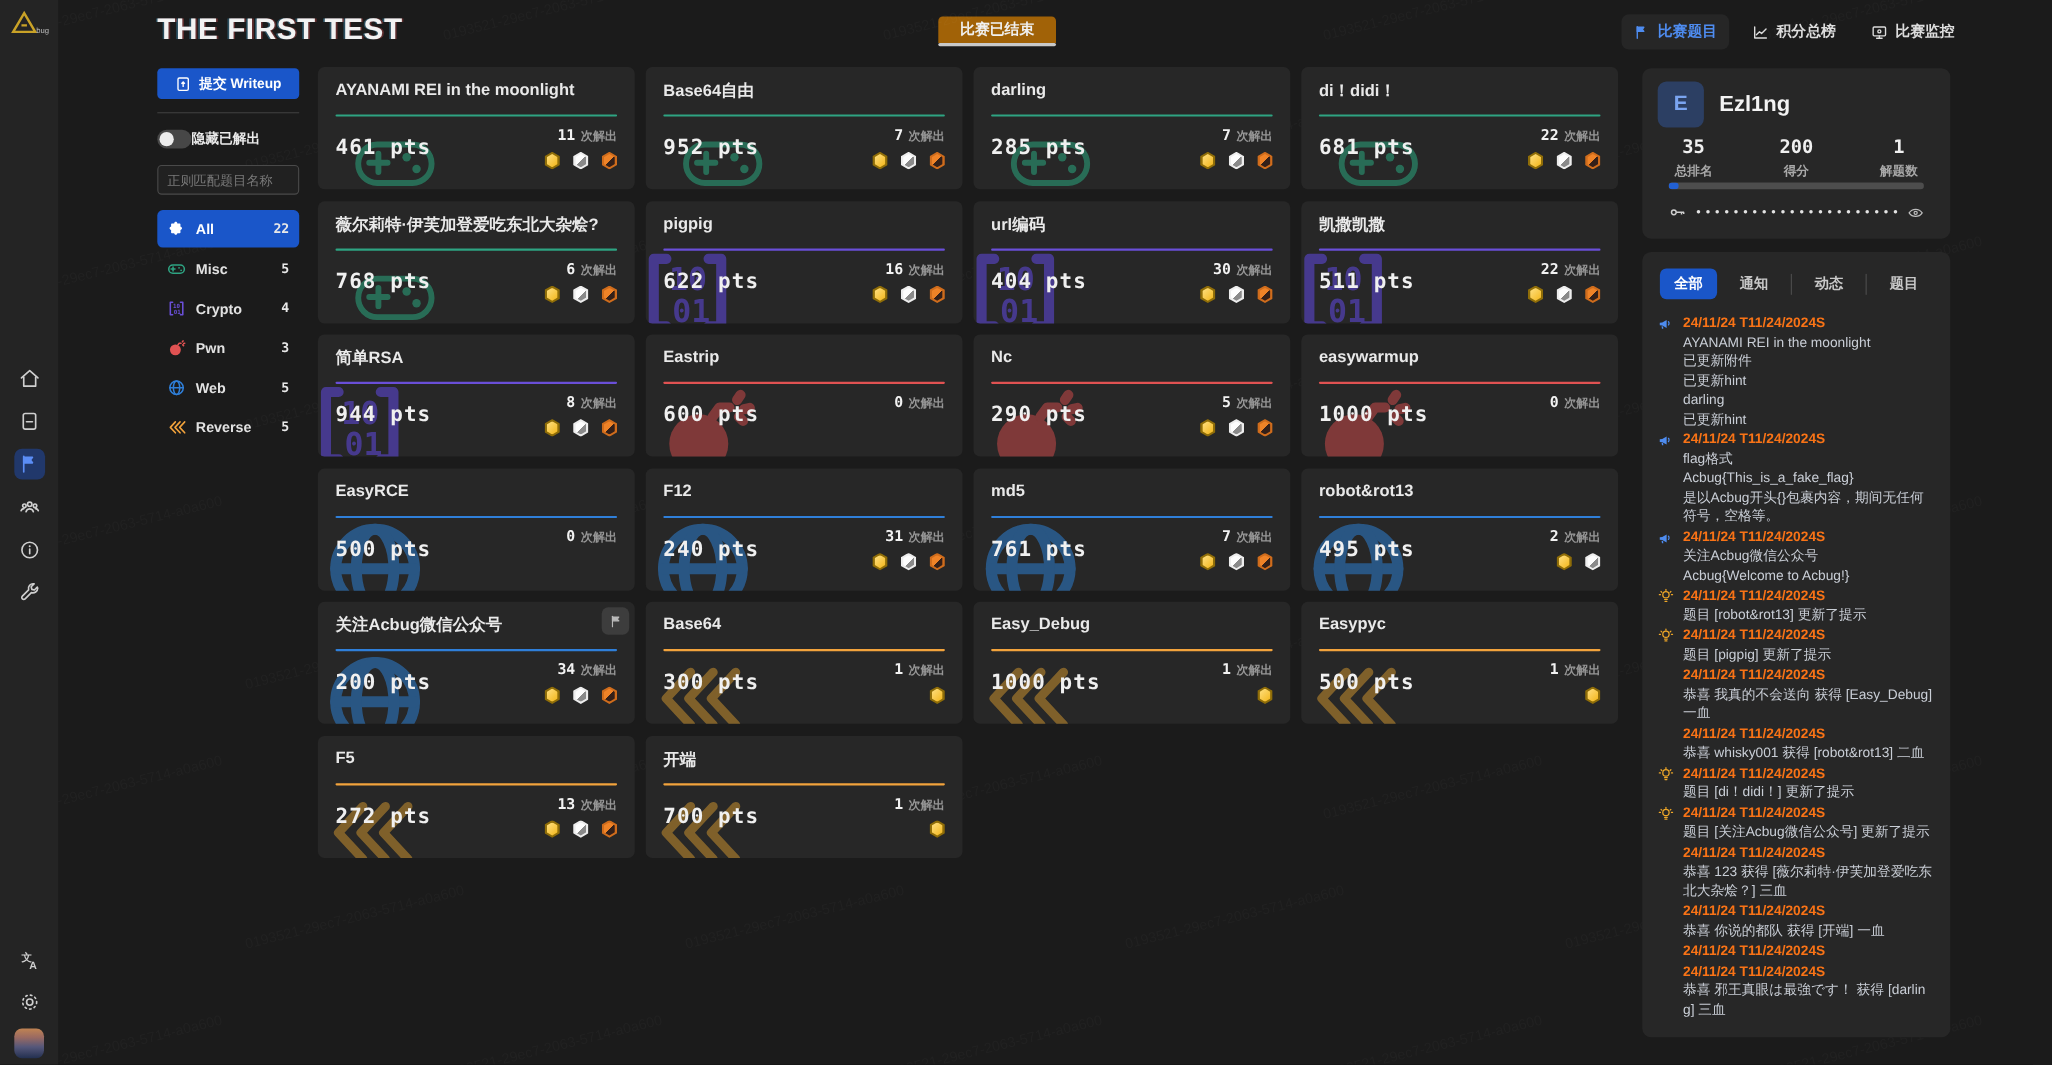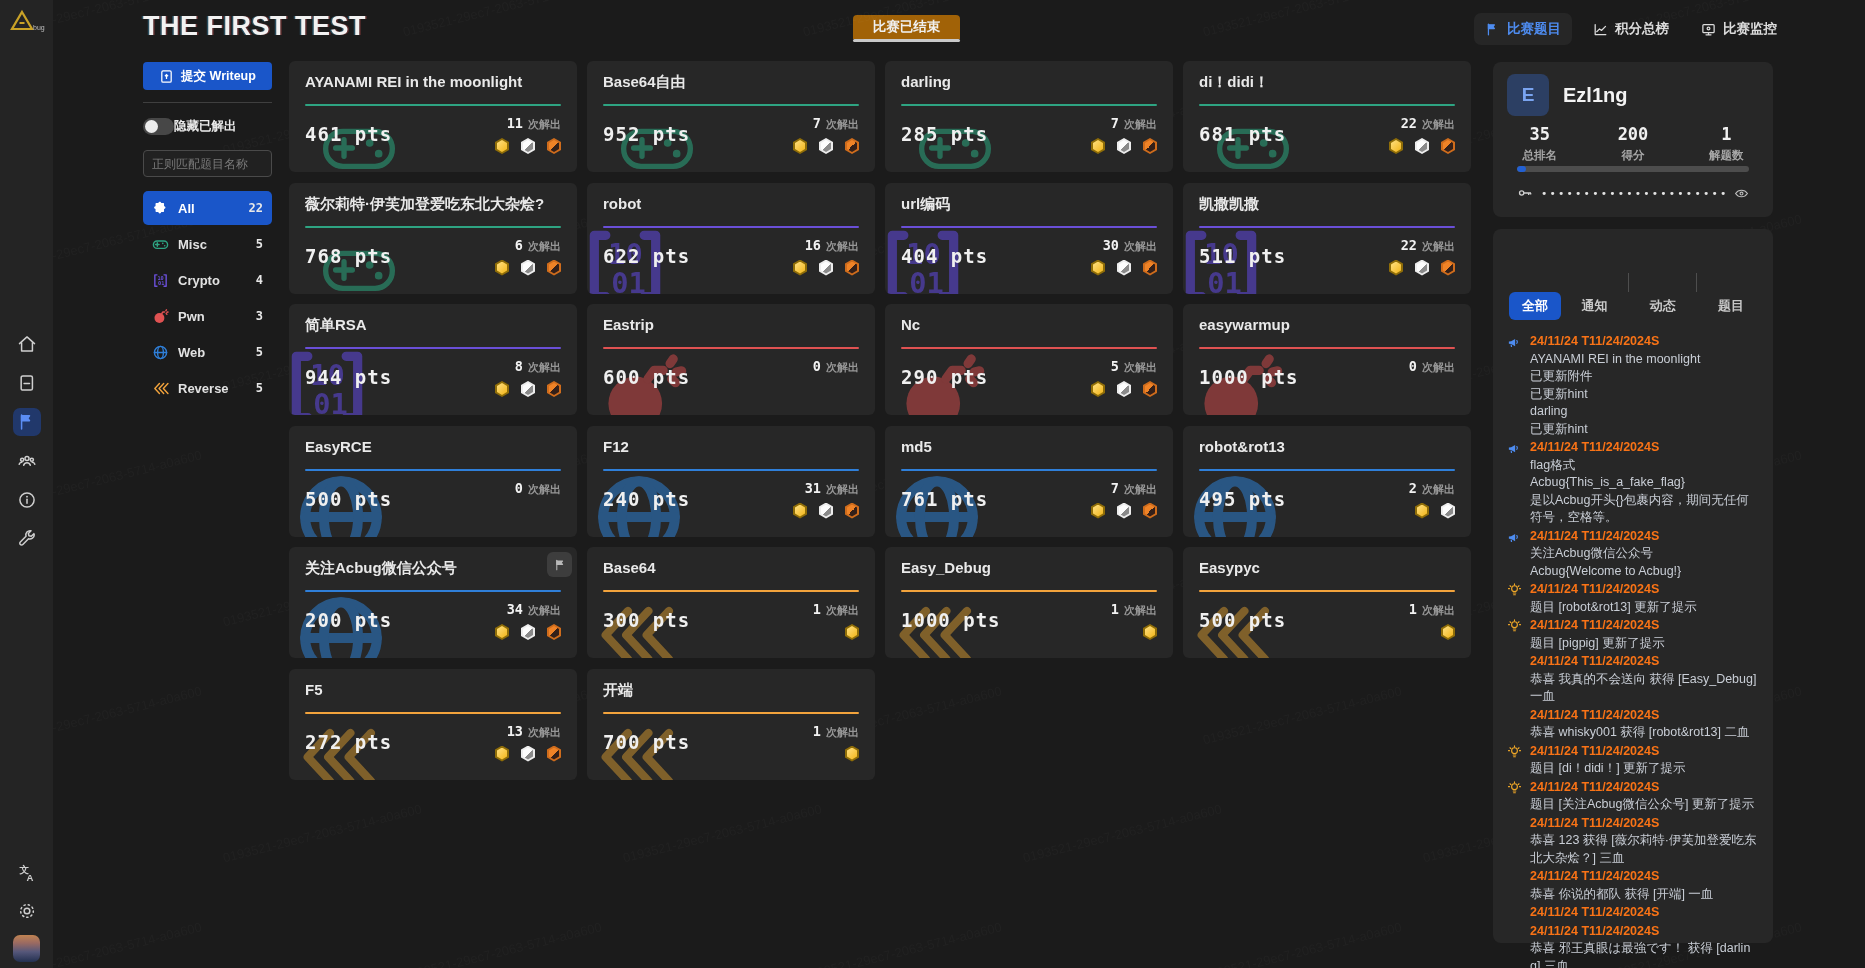--- a/index.html
+++ b/index.html
@@ -83,21 +83,21 @@
   .u-progress{position:absolute;left:24px;right:24px;top:104px;height:6px;background:#4d4d4d;border-radius:3px;overflow:hidden;}
   .u-progress i{display:block;height:100%;background:#2260d3;border-radius:3px;}
   .u-pass{position:absolute;left:24px;right:24px;top:121px;height:20px;display:flex;align-items:center;gap:8px;color:#cfcfcf;}
   .u-dots{flex:1;font-size:10.5px;letter-spacing:2.2px;white-space:nowrap;overflow:hidden;color:#e4e4e4;
      font-family:"DejaVu Sans Mono",monospace;}
   .eye-btn{color:#bdbdbd;cursor:pointer;}
   
   .activity{position:absolute;left:1493px;top:229px;width:280px;height:714px;background:#272727;border-radius:8px;
      box-sizing:border-box;padding:15px 14px 10px;z-index:3;}
   .act-tabs{display:flex;align-items:center;justify-content:space-between;margin:0 2px 13px;}
-  .act-tab{font-size:13px;color:#c8c8c8;font-weight:bold;padding:5px 13px;border-radius:6px;cursor:pointer;margin-top:48px;}
+  .act-tab{font-size:13px;color:#c8c8c8;font-weight:bold;padding:5px 13px;border-radius:6px;cursor:pointer;}
   .act-tab.active{background:#1a56c9;color:#fff;}
   .act-sep{width:1px;height:19px;background:#4e4e4e;}
   .act-list{overflow:hidden;height:648px;}
   .act-item{display:flex;gap:8px;margin-bottom:1px;}
   .act-ic{flex:0 0 15px;height:15px;margin-top:2px;}
   .ic-announce{color:#4e8cf0;} .ic-hint{color:#f0a828;}
   .act-body{flex:1;font-size:12.5px;line-height:17.5px;color:#c9ced6;word-break:break-all;}
   .act-time{font-weight:bold;color:#f97316;}
 </style>
 </head>
@@ -465,21 +465,21 @@
         </div>
       </div>
       <div class="card">
         <span class="card-bg-icon bg-crypto">
           <svg viewBox="0 0 24 24" width="100%" height="100%" fill="none" stroke="currentColor" stroke-width="2.4" stroke-linecap="round" stroke-linejoin="round" preserveAspectRatio="xMidYMid meet" style="width:100%;height:100%">
             <path d="M7 4H4v16h3M17 4h3v16h-3"></path>
             <text x="7.6" y="11.5" font-size="7.5" font-family="DejaVu Sans Mono,monospace" font-weight="bold" fill="currentColor" stroke="none">10</text>
             <text x="8.4" y="19" font-size="7.5" font-family="DejaVu Sans Mono,monospace" font-weight="bold" fill="currentColor" stroke="none">01</text>
           </svg>
         </span>
-        <div class="card-title">robot</div>
+        <div class="card-title">pigpig</div>
         <div class="card-line" style="background: rgb(106, 79, 216);"></div>
         <div class="card-pts">622 pts</div>
         <div class="card-solves"><b>16</b>次解出</div>
         <div class="card-medals">
           <span class="medal m-gold">
             <i></i>
           </span>
           <span class="medal m-silver">
             <i></i>
           </span>

